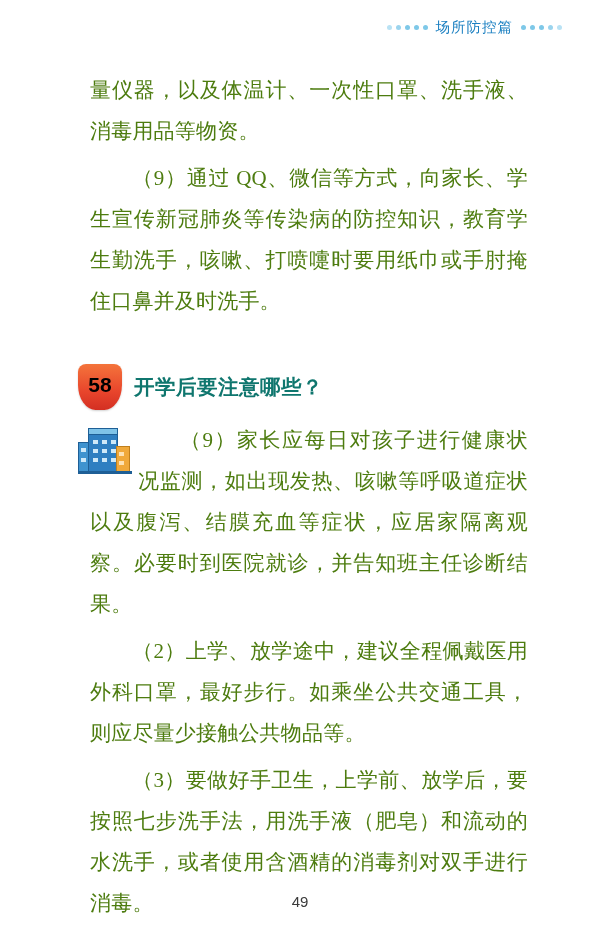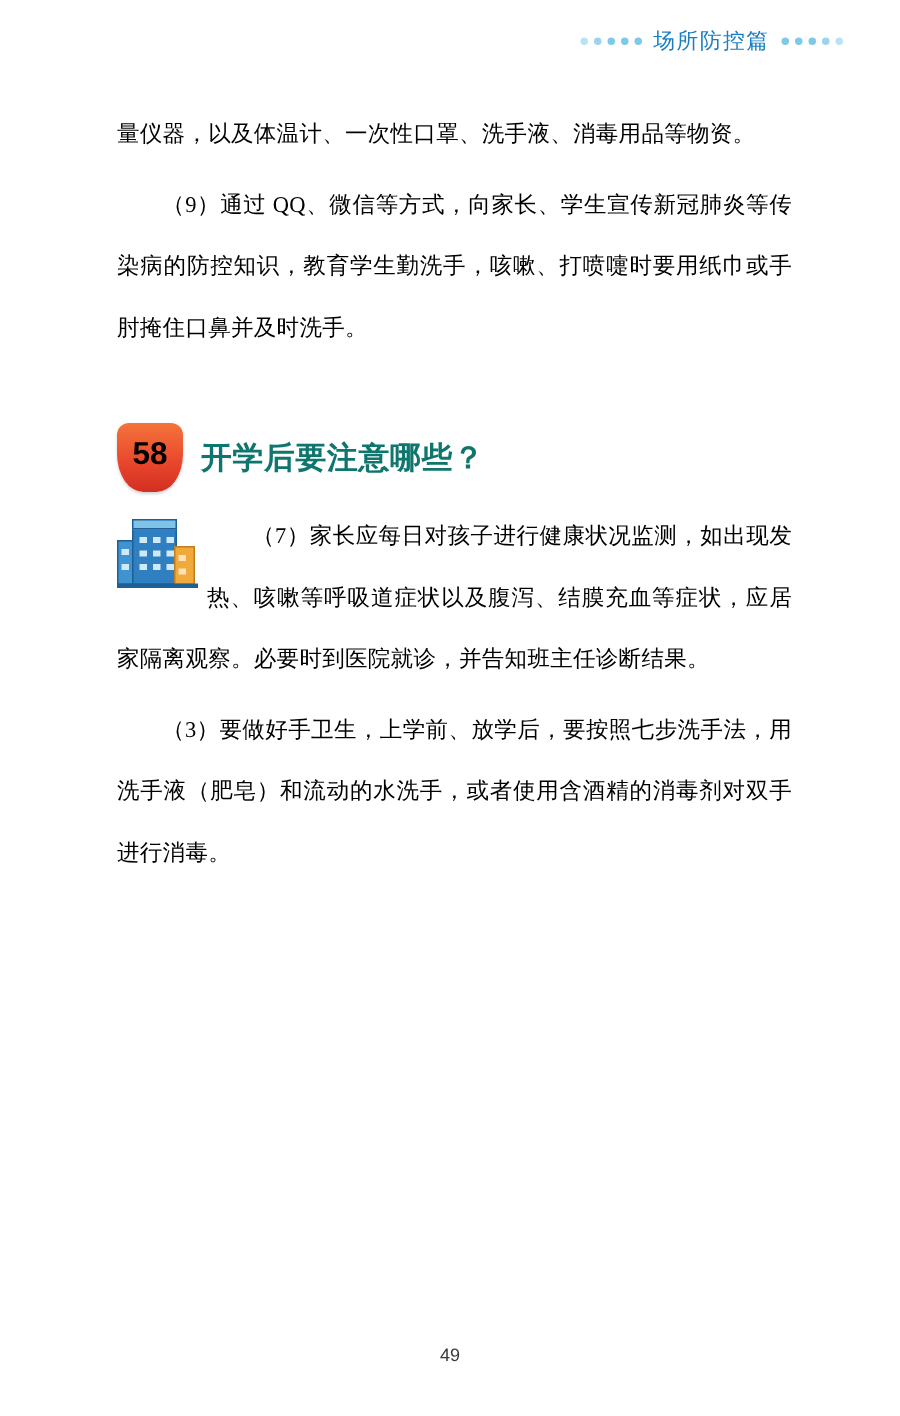--- a/index.html
+++ b/index.html
@@ -63,27 +63,27 @@
 
   
   .content {
     position: absolute;
     left: 78px;
     right: 72px;
     top: 70px;
   }
 
   p.para {
-    margin: 0 0 2px 0;
-    font-size: 15px;
+    margin: 0 0 2px 12px;
+    font-size: 21px;
     line-height: 41px;
     text-align: justify;
     text-justify: inter-ideograph;
     letter-spacing: 0.2px;
-    color: #000000;
+    color: #4d7c0f;
   }
   p.indent {
     text-indent: 2em;
   }
   p.block {
     margin-bottom: 6px;
   }
 
   
   .qa-heading {
@@ -189,21 +189,21 @@
   }
 
   
   .page-number {
     position: absolute;
     bottom: 34px;
     left: 0;
     right: 0;
     text-align: center;
     font-family: "Liberation Sans", sans-serif;
-    font-size: 12px;
+    font-size: 15px;
     color: #3a3a3a;
   }
 </style>
 </head>
 <body>
 
 <div class="page">
 
   <div class="header">
     <div class="header-inner">
@@ -252,22 +252,23 @@
         <div class="win" style="left:33px; top:23px;"></div>
         <div class="win" style="left:15px; top:32px;"></div>
         <div class="win" style="left:24px; top:32px;"></div>
         <div class="win" style="left:33px; top:32px;"></div>
         <div class="win" style="left:3px; top:22px;"></div>
         <div class="win" style="left:3px; top:32px;"></div>
         <div class="win" style="left:41px; top:26px; background:#fde2b4;"></div>
         <div class="win" style="left:41px; top:35px; background:#fde2b4;"></div>
         <div class="bld bld-base"></div>
       </div>
-      <p class="para indent block">（7）家长应每日对孩子进行健康状况监测，如出现发热、咳嗽等呼吸道症状以及腹泻、结膜充血等症状，应居家隔离观察。必要时到医院就诊，并告知班主任诊断结果。</p>
+      <p class="para indent block">（9）家长应每日对孩子进行健康状况监测，如出现发热、咳嗽等呼吸道症状以及腹泻、结膜充血等症状，应居家隔离观察。必要时到医院就诊，并告知班主任诊断结果。</p>
     </div>
 
+    <p class="para indent block">（2）上学、放学途中，建议全程佩戴医用外科口罩，最好步行。如乘坐公共交通工具，则应尽量少接触公共物品等。</p>
     <p class="para indent block">（3）要做好手卫生，上学前、放学后，要按照七步洗手法，用洗手液（肥皂）和流动的水洗手，或者使用含酒精的消毒剂对双手进行消毒。</p>
 
   </div>
 
   <div class="page-number">49</div>
 
 </div>
 
 </body></html>

